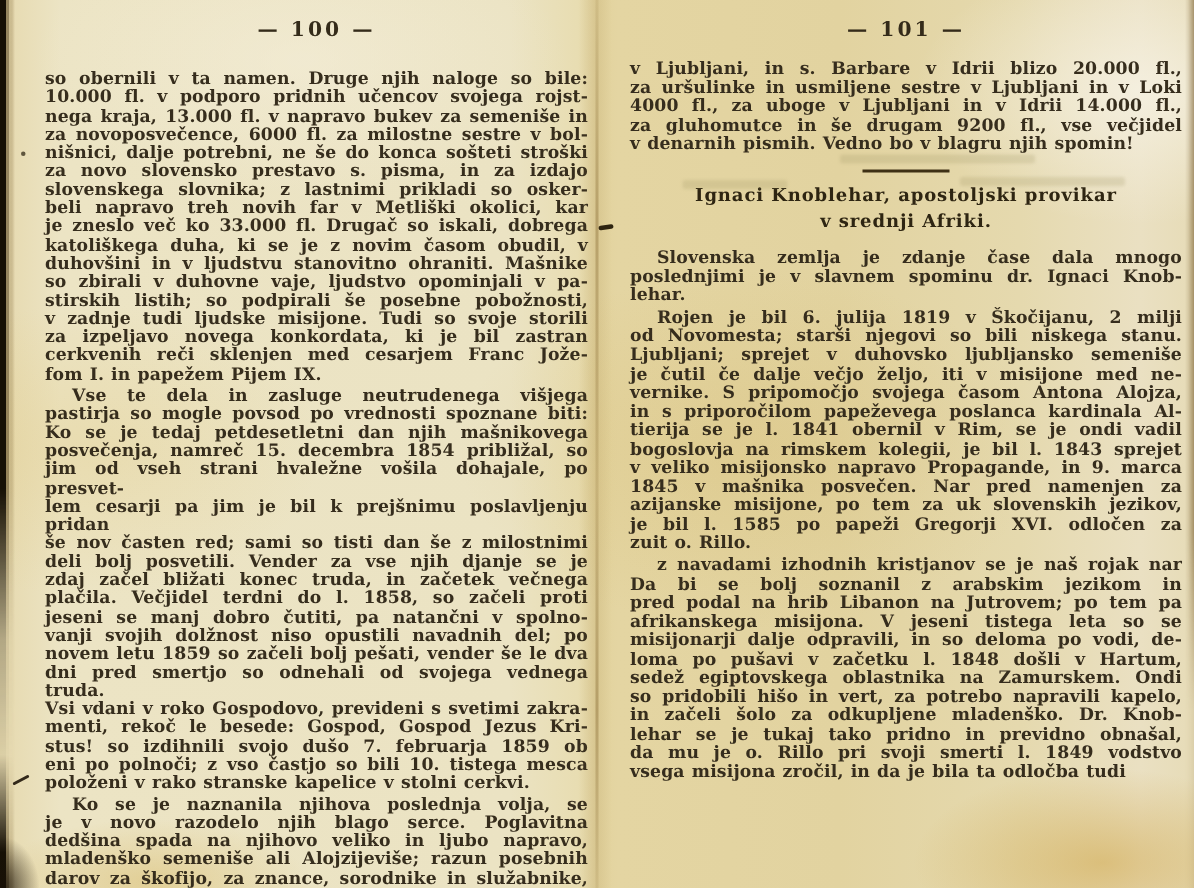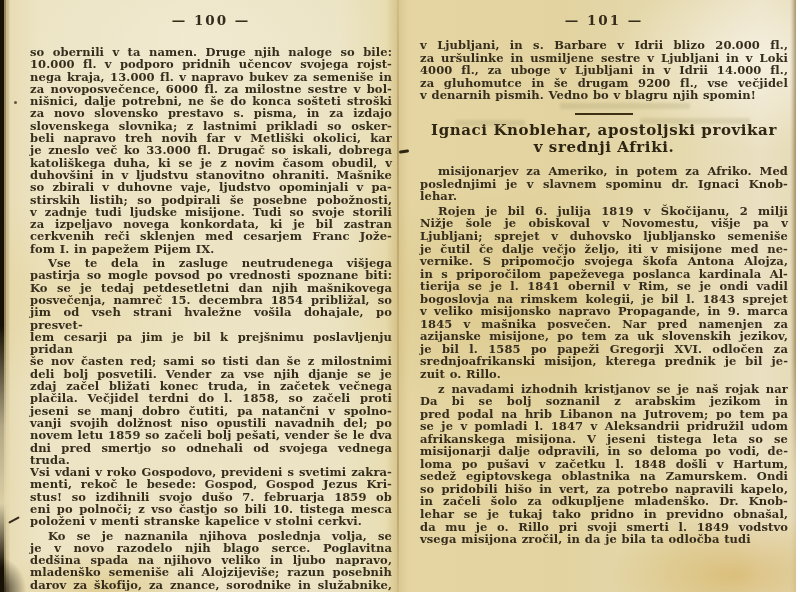--- a/index.html
+++ b/index.html
@@ -29,21 +29,21 @@
   .pagecol.right .body { line-height:12.55px; }
   .para { margin:0 0 2px 0; }
   .para:last-child { margin-bottom:0; }
   .tline { text-align:justify; text-align-last:justify; word-spacing:0.6px; letter-spacing:0.1px; }
   .tline-last { text-align-last:left; }
   .para.indent .tline:first-child { text-indent:18px; }
   .rule-divider {
     width:58px; height:2.5px; background:#3e3015; margin:11px auto 7px auto;
   }
   .section-heading {
-    text-align:center; font-weight:bold; font-size:15px; line-height:16.5px;
+    text-align:center; font-weight:bold; font-size:12px; line-height:16.5px;
     letter-spacing:0.6px; color:#2e2512; margin:0 0 10px 0;
   }
   
   .edge-left {
     position:absolute; left:0; top:0; width:10px; height:592px;
     background:linear-gradient(90deg,#161005 0 4px,rgba(85,66,28,0.55) 4px 6px,rgba(120,95,45,0.25) 6px 8px,rgba(120,95,45,0.0));
     -webkit-mask-image:linear-gradient(180deg,#000 0 55%,rgba(0,0,0,0.25) 72%,rgba(0,0,0,0.05) 85%,#000 96%);
     mask-image:linear-gradient(180deg,#000 0 55%,rgba(0,0,0,0.25) 72%,rgba(0,0,0,0.05) 85%,#000 96%);
   }
   .edge-right {
@@ -111,21 +111,21 @@
           <div class="tline">zdaj začel bližati konec truda, in začetek večnega</div>
           <div class="tline">plačila.  Večjidel terdni do l. 1858, so začeli proti</div>
           <div class="tline">jeseni se manj dobro čutiti, pa natančni v spolno-</div>
           <div class="tline">vanji svojih dolžnost niso opustili navadnih del; po</div>
           <div class="tline">novem letu 1859 so začeli bolj pešati, vender še le dva</div>
           <div class="tline">dni pred smertjo so odnehali od svojega vednega truda.</div>
           <div class="tline">Vsi vdani v roko Gospodovo, prevideni s svetimi zakra-</div>
           <div class="tline">menti, rekoč le besede: Gospod, Gospod Jezus Kri-</div>
           <div class="tline">stus! so izdihnili svojo dušo 7. februarja 1859 ob</div>
           <div class="tline">eni po polnoči; z vso častjo so bili 10. tistega mesca</div>
-          <div class="tline tline-last">položeni v menti stranske kapelice v stolni cerkvi.</div>
+          <div class="tline tline-last">položeni v rako stranske kapelice v stolni cerkvi.</div>
         </div>
       <div class="para indent">
           <div class="tline">Ko se je naznanila njihova poslednja volja, se</div>
           <div class="tline">je v novo razodelo njih blago serce.  Poglavitna</div>
           <div class="tline">dedšina spada na njihovo veliko in ljubo napravo,</div>
           <div class="tline">mladenško semeniše ali Alojzijeviše; razun posebnih</div>
           <div class="tline">darov za škofijo, za znance, sorodnike in služabnike,</div>
           <div class="tline tline-last">so darila odločene za cerkve s. Nikolaja in s. Petra</div>
         </div>
     </div>
@@ -140,45 +140,43 @@
           <div class="tline">4000 fl., za uboge v Ljubljani in v Idrii 14.000 fl.,</div>
           <div class="tline">za gluhomutce in še drugam 9200 fl., vse večjidel</div>
           <div class="tline tline-last">v denarnih pismih.  Vedno bo v blagru njih spomin!</div>
         </div>
       <div class="rule-divider"></div>
       <div class="section-heading">
         <div>Ignaci Knoblehar, apostoljski provikar</div>
         <div>v srednji Afriki.</div>
       </div>
       <div class="para indent">
-          <div class="tline">misijonarjev za Ameriko, in potem za Afriko.  Med</div>
+          <div class="tline">Slovenska zemlja je zdanje čase dala mnogo</div>
           <div class="tline">poslednjimi je v slavnem spominu dr. Ignaci Knob-</div>
           <div class="tline tline-last">lehar.</div>
         </div>
       <div class="para indent">
           <div class="tline">Rojen je bil 6. julija 1819 v Škočijanu, 2 milji</div>
-          <div class="tline">Nižje šole je obiskoval v Novomestu, višje pa v</div>
+          <div class="tline">od Novomesta; starši njegovi so bili niskega stanu.</div>
           <div class="tline">Ljubljani; sprejet v duhovsko ljubljansko semeniše</div>
           <div class="tline">je čutil če dalje večjo željo, iti v misijone med ne-</div>
-          <div class="tline">vernike.  S pripomočjo svojega škofa Antona Alojza,</div>
+          <div class="tline">vernike.  S pripomočjo svojega časom Antona Alojza,</div>
           <div class="tline">in s priporočilom papeževega poslanca kardinala Al-</div>
           <div class="tline">tierija se je l. 1841 obernil v Rim, se je ondi vadil</div>
           <div class="tline">bogoslovja na rimskem kolegii, je bil l. 1843 sprejet</div>
           <div class="tline">v veliko misijonsko napravo Propagande, in 9. marca</div>
           <div class="tline">1845 v mašnika posvečen.  Nar pred namenjen za</div>
           <div class="tline">azijanske misijone, po tem za uk slovenskih jezikov,</div>
           <div class="tline">je bil l. 1585 po papeži Gregorji XVI. odločen za</div>
-          <div class="tline">srednjoafrikanski misijon, kterega prednik je bil je-</div>
           <div class="tline tline-last">zuit o. Rillo.</div>
         </div>
       <div class="para indent">
           <div class="tline">z navadami izhodnih kristjanov se je naš rojak nar</div>
           <div class="tline">Da bi se bolj soznanil z arabskim jezikom in</div>
           <div class="tline">pred podal na hrib Libanon na Jutrovem; po tem pa</div>
-          <div class="tline">se je v pomladi l. 1847 v Aleksandrii pridružil udom</div>
           <div class="tline">afrikanskega misijona.  V jeseni tistega leta so se</div>
           <div class="tline">misijonarji dalje odpravili, in so deloma po vodi, de-</div>
           <div class="tline">loma po pušavi v začetku l. 1848 došli v Hartum,</div>
           <div class="tline">sedež egiptovskega oblastnika na Zamurskem.  Ondi</div>
           <div class="tline">so pridobili hišo in vert, za potrebo napravili kapelo,</div>
           <div class="tline">in začeli šolo za odkupljene mladenško.  Dr. Knob-</div>
           <div class="tline">lehar se je tukaj tako pridno in previdno obnašal,</div>
           <div class="tline">da mu je o. Rillo pri svoji smerti l. 1849 vodstvo</div>
           <div class="tline tline-last">vsega misijona zročil, in da je bila ta odločba tudi</div>
         </div>

